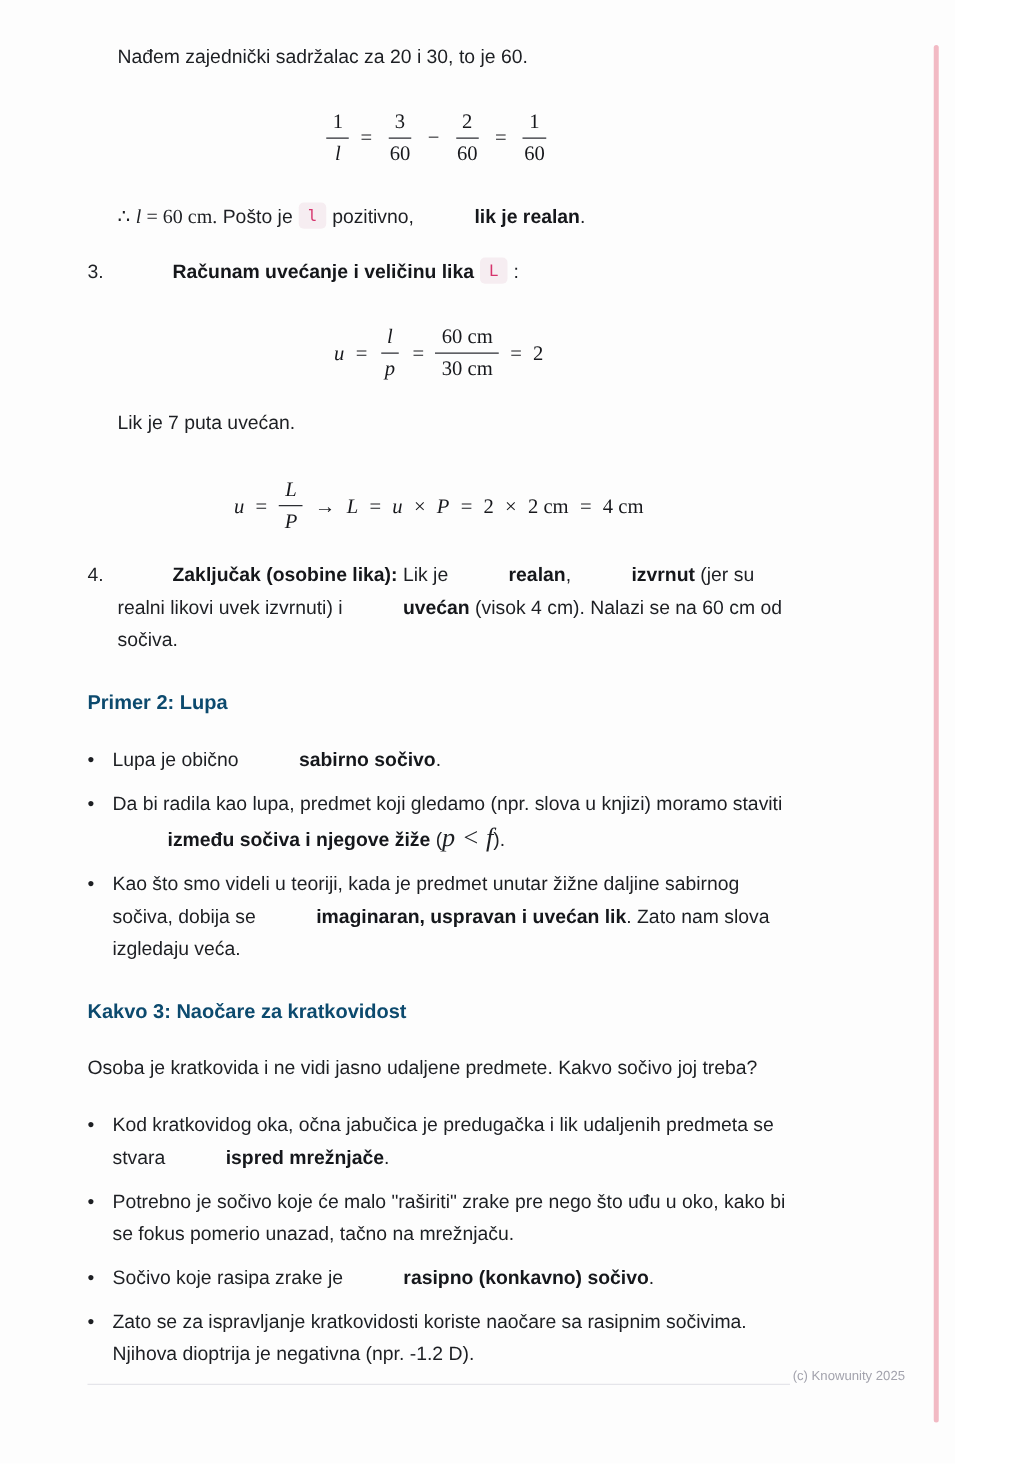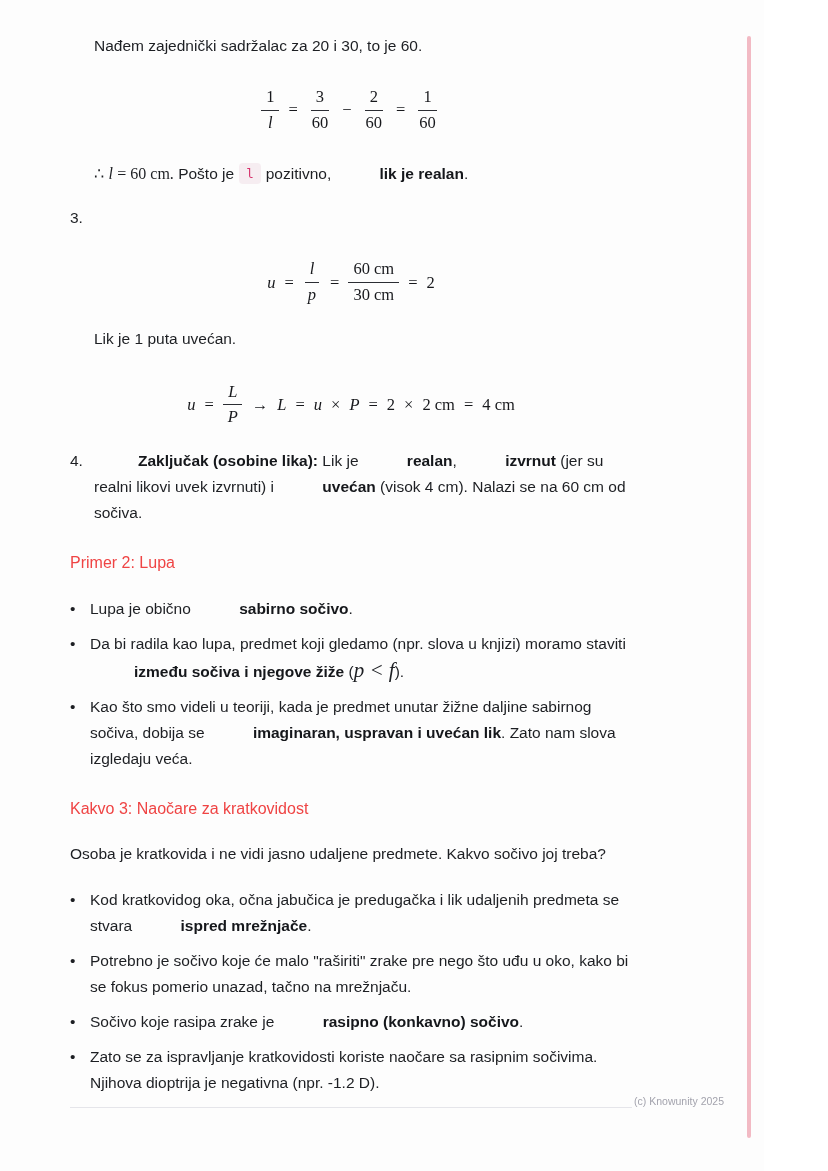--- a/index.html
+++ b/index.html
@@ -10,21 +10,21 @@
     height: 1171px;
     background: #fdfdfd;
     overflow: hidden;
     font-family: "Liberation Sans", "DejaVu Sans", sans-serif;
     color: #1d1f23;
     font-size: 15.5px;
     line-height: 26px;
   }
   .content { position: absolute; left: 70px; top: 33px; width: 562px; }
   p, h3 { margin: 0; }
-  h3 { font-size: 16px; font-weight: 400; color: #ef4444; }
+  h3 { font-size: 16px; font-weight: 700; color: #0c4a6e; }
   strong { font-weight: 700; color: #15171b; padding-left: 44px; }
 
   .indent { margin-left: 24px; }
 
   .formula {
     display: flex; justify-content: center; align-items: center; gap: 9px;
     font-family: "Liberation Serif", "DejaVu Serif", serif;
     font-size: 16.5px; color: #17181c; line-height: 1.3;
   }
   .frac { display: inline-flex; flex-direction: column; align-items: center; line-height: 1.25; }
@@ -94,39 +94,40 @@
         <span class="frac">
           <span class="num">1</span>
           <span class="den">60</span>
         </span>
       </div>
 
     <p class="b-conc"><span class="math">∴</span> <span class="math mvar">l</span> <span class="math">= 60 cm.</span> <span>Pošto je</span><code class="chip">l</code><span>pozitivno,</span> <strong>lik je realan</strong><span>.</span></p>
 
     <p class="oli b-item3">
         <span class="marker">3.</span>
+        <span><strong>Računam uvećanje i veličinu lika</strong><code class="chip">L</code><span>:</span></span>
       </p>
 
     <div class="formula b-f2">
         <span class="mvar">u</span>
         <span>=</span>
         <span class="frac">
           <span class="num mvar">l</span>
           <span class="den mvar">p</span>
         </span>
         <span>=</span>
         <span class="frac">
           <span class="num">60 cm</span>
           <span class="den">30 cm</span>
         </span>
         <span>=</span>
         <span>2</span>
       </div>
 
-    <p class="b-note">Lik je 1 puta uvećan.</p>
+    <p class="b-note">Lik je 7 puta uvećan.</p>
 
     <div class="formula b-f3">
         <span class="mvar">u</span>
         <span>=</span>
         <span class="frac">
           <span class="num mvar">L</span>
           <span class="den mvar">P</span>
         </span>
         <span>→</span>
         <span class="mvar">L</span>

